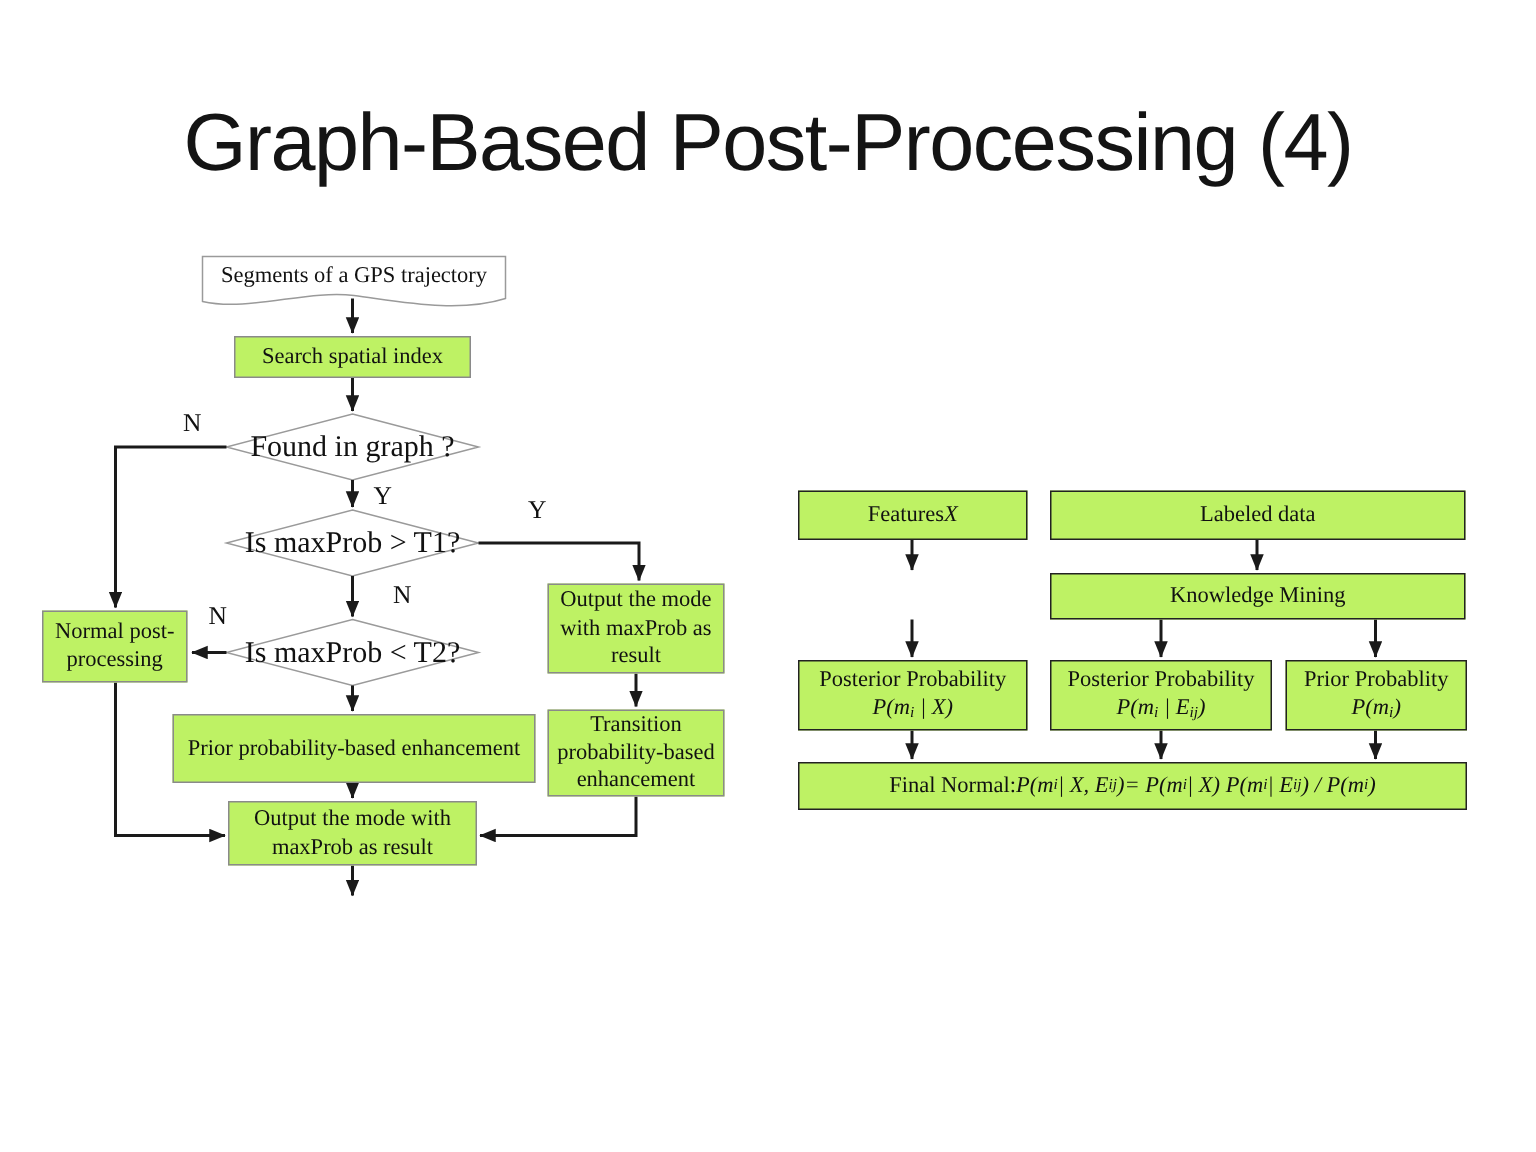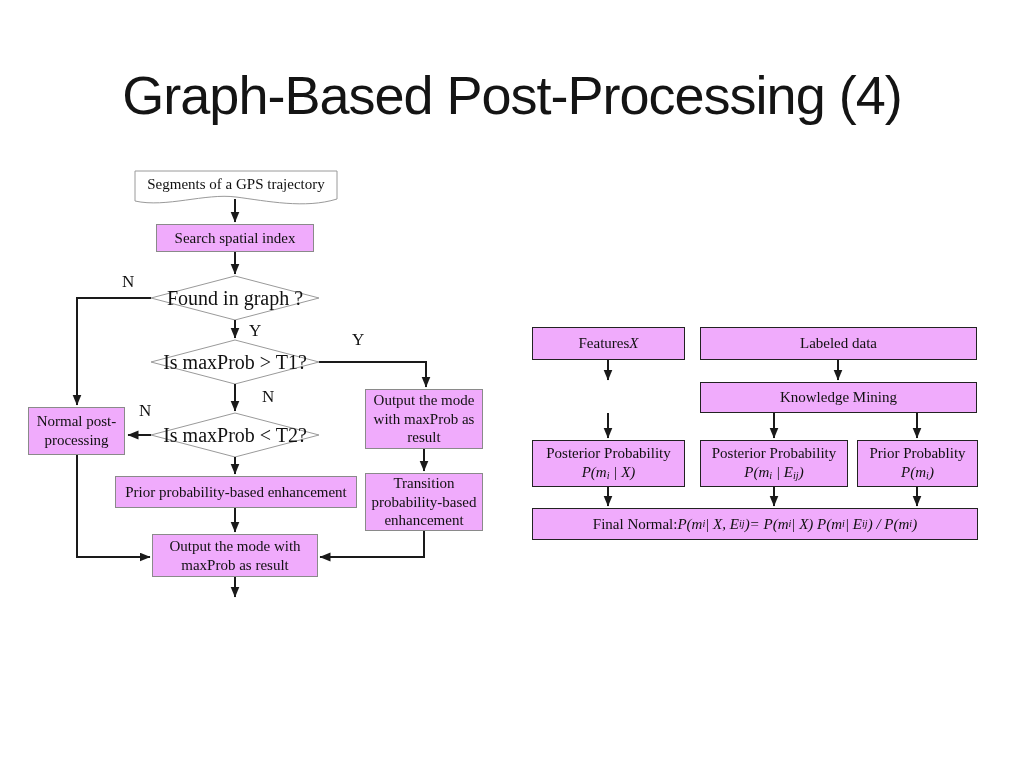--- a/index.html
+++ b/index.html
@@ -11,21 +11,21 @@
   .title{
     position:absolute;left:0;right:0;top:64px;text-align:center;
     font-family:"Liberation Sans",sans-serif;font-size:54px;font-weight:400;
     letter-spacing:-1px;color:#141414;white-space:nowrap;
   }
   svg.wires{position:absolute;left:0;top:0;width:1024px;height:768px;}
   svg.wires .diamond{fill:#ffffff;stroke:#9a9a9a;stroke-width:1;}
   svg.wires .docshape{fill:#ffffff;stroke:#9a9a9a;stroke-width:1;}
   svg.wires polyline{fill:none;stroke:#1a1a1a;stroke-width:2;}
   .node{
-    position:absolute;box-sizing:border-box;background:#f0abfc;
+    position:absolute;box-sizing:border-box;background:#bef264;
     border:1px solid #8a8a8a;display:flex;align-items:center;justify-content:center;
     text-align:center;font-size:15px;line-height:1.25;color:#111;
   }
   .node--plain{border:none;background:transparent;}
   .node--stadium{border-radius:15px;}
   .node--dark{border:1.5px solid #222222;font-size:15px;}
   .dtext{
     position:absolute;display:flex;align-items:center;justify-content:center;
     text-align:center;font-size:20px;color:#111;
   }
@@ -92,21 +92,21 @@
 
   <div class="dtext" style="left:151px;top:413px;width:168px;height:44px;">Is maxProb &lt; T2?</div>
 
   <div class="node" style="left:28px;top:407px;width:97px;height:48px;justify-content:center;">
     <div>
       <span class="ln">Normal post-</span>
       <span class="ln">processing</span>
     </div>
   </div>
 
-  <div class="node" style="left:115px;top:476px;width:242px;height:32px;">Prior probability-based enhancement</div>
+  <div class="node" style="left:115px;top:476px;width:242px;height:46px;">Prior probability-based enhancement</div>
 
   <div class="node" style="left:365px;top:389px;width:118px;height:60px;">
     <div>
       <span class="ln">Output the mode</span>
       <span class="ln">with maxProb as</span>
       <span class="ln">result</span>
     </div>
   </div>
 
   <div class="node" style="left:365px;top:473px;width:118px;height:58px;">

